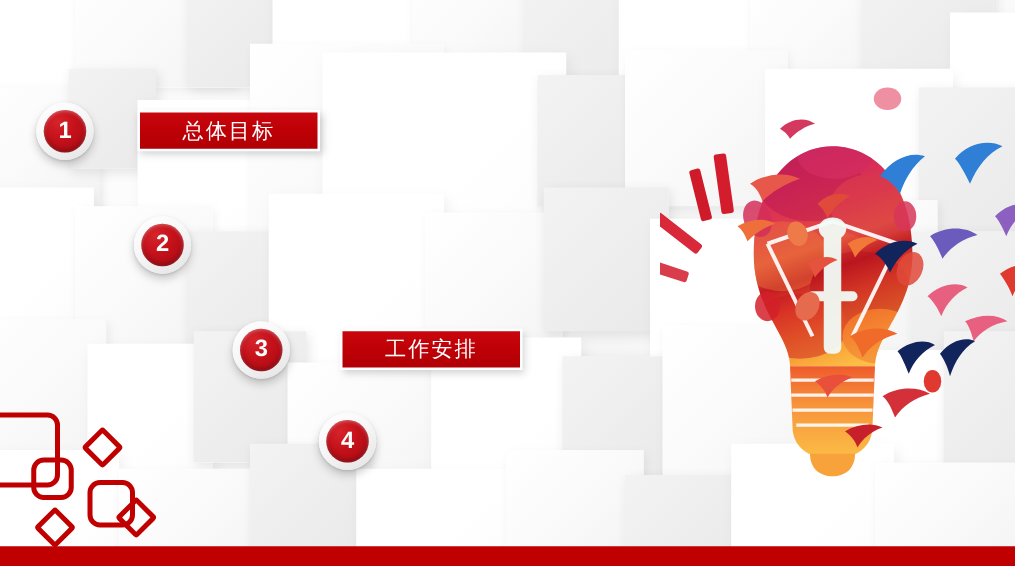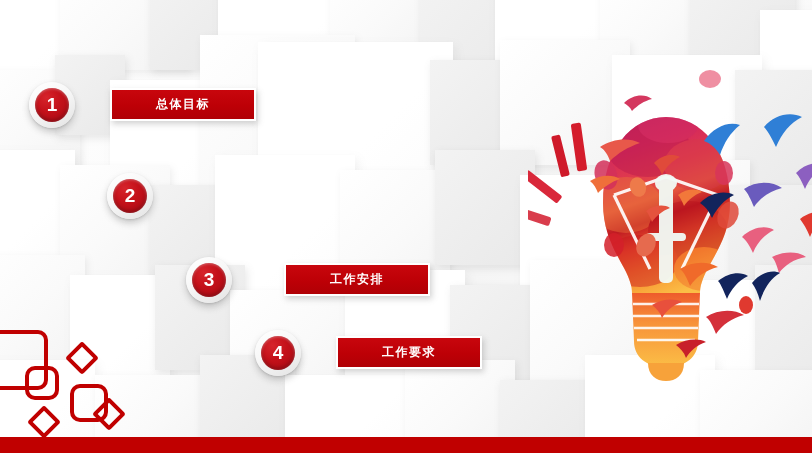--- a/index.html
+++ b/index.html
@@ -79,21 +79,21 @@
     width:146px; height:33px;
     background:#ffffff;
     padding:2px;
     box-shadow:2px 3px 6px rgba(105,105,105,.30);
   }
   .label-inner {
     width:100%; height:100%;
     background:linear-gradient(180deg,#c8060d 0%,#bd0006 55%,#b00005 100%);
     display:flex; align-items:center; justify-content:center;
     color:#ffffff;
-    font-size:12px; font-weight:bold; letter-spacing:1.5px;
+    font-size:17px; font-weight:normal; letter-spacing:1.5px;
     font-family:"DejaVu Sans","Liberation Sans",sans-serif;
     white-space:nowrap;
   }
 
   
   #bulb-art { position:absolute; left:528px; top:55px; width:284px; height:330px; }
   #bulb-art svg { display:block; width:100%; height:100%; }
 </style>
 </head>
 <body>
@@ -272,31 +272,28 @@
   <div class="agenda-row" style="left:107px;top:173px;width:240px;">
     <div class="num-circle">
       <div class="num-inner">2</div>
     </div>
   </div>
 
   <div class="agenda-row" style="left:186px;top:257px;width:240px;">
     <div class="num-circle">
       <div class="num-inner">3</div>
     </div>
-    <div class="label-chip" style="left:98px;">
+    <div class="label-chip" style="left:86px;">
       <div class="label-inner">工作安排</div>
     </div>
   </div>
 
   <div class="agenda-row" style="left:255px;top:330px;width:240px;">
     <div class="num-circle">
       <div class="num-inner">4</div>
-    </div>
-    <div class="label-chip" style="left:81px;">
-      <div class="label-inner">工作要求</div>
     </div>
   </div>
 
   <div id="corner-deco">
     <div class="deco-sq" style="left:-14px;top:8px;width:62px;height:60px;"></div>
     <div class="deco-sq" style="left:25px;top:44px;width:34px;height:34px;"></div>
     <div class="deco-dia" style="left:70px;top:24px;width:24px;height:24px;"></div>
     <div class="deco-sq" style="left:70px;top:62px;width:38px;height:38px;"></div>
     <div class="deco-dia" style="left:97px;top:80px;width:24px;height:24px;"></div>
     <div class="deco-dia" style="left:32px;top:88px;width:24px;height:24px;"></div>

